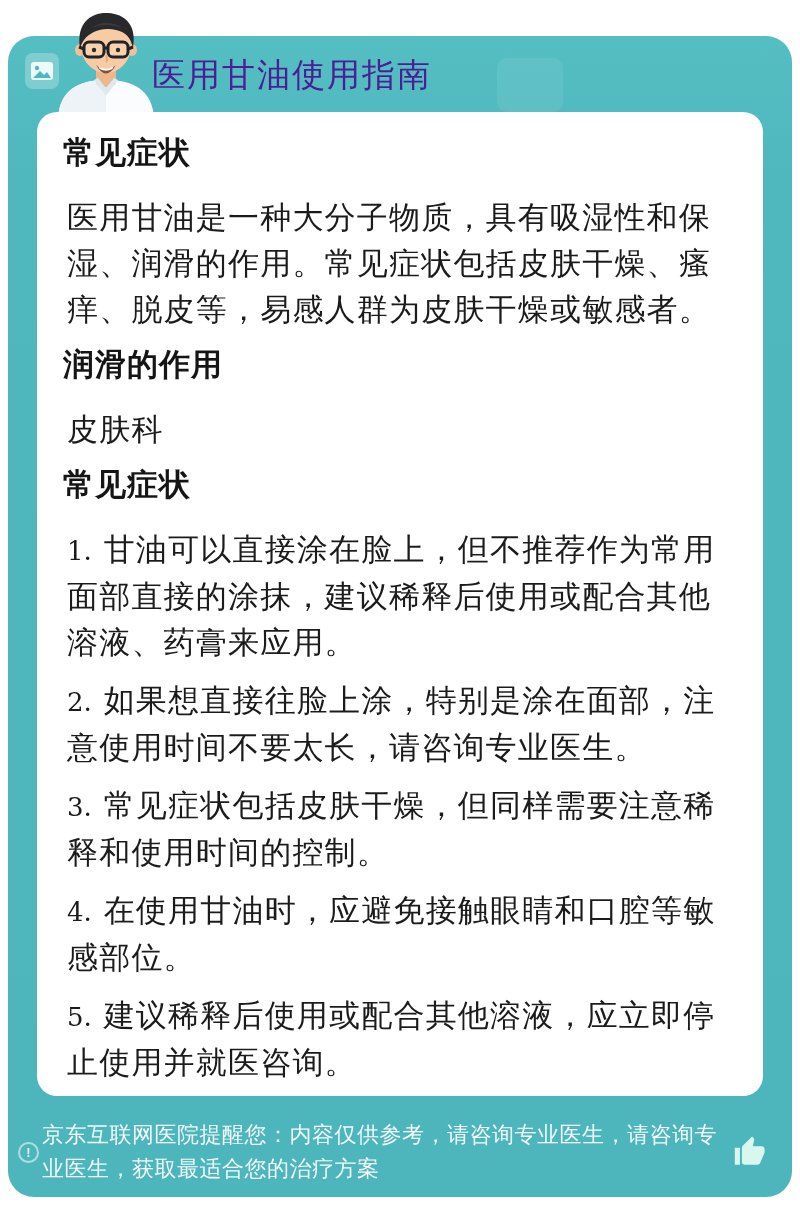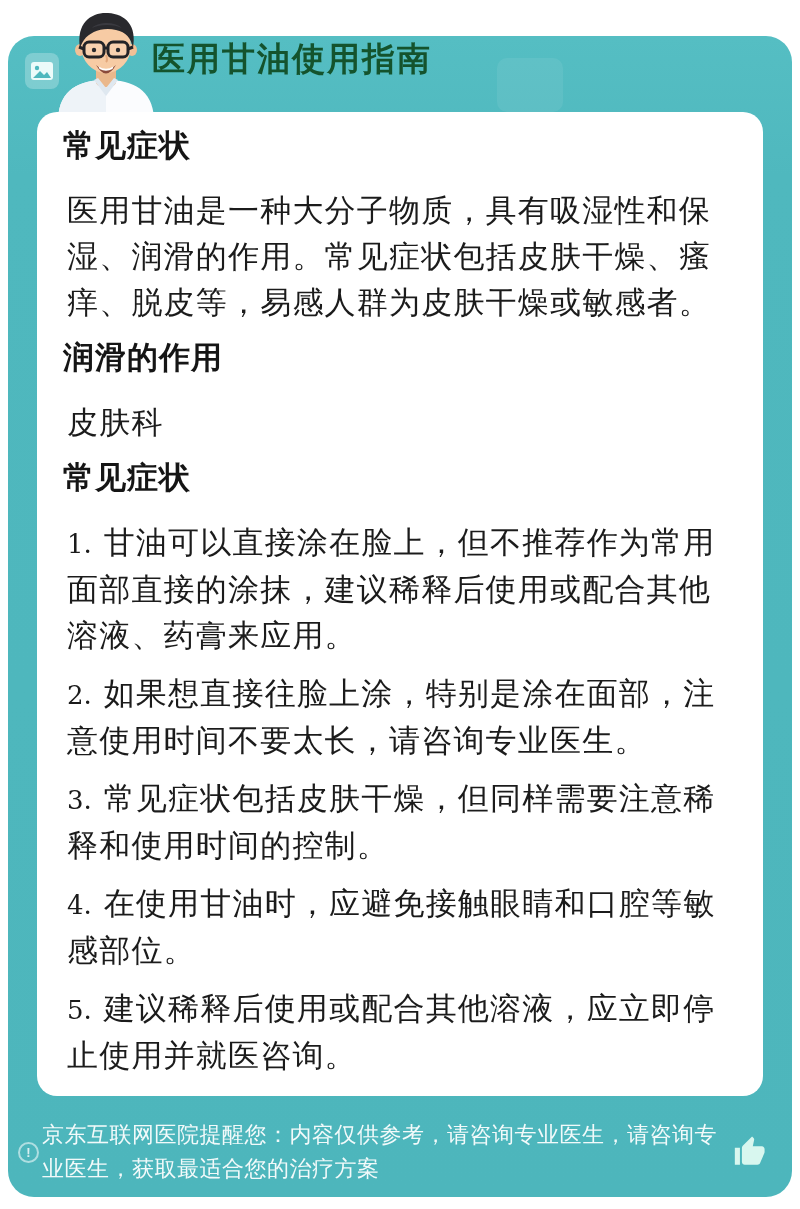--- a/index.html
+++ b/index.html
@@ -33,35 +33,35 @@
     z-index: 2;
   }
   .avatar {
     position: absolute;
     left: 44px; top: 8px;
     width: 124px; height: 110px;
     z-index: 3;
   }
   .title {
     position: absolute;
-    left: 152px; top: 39px;
+    left: 152px; top: 55px;
     z-index: 3;
     font-size: 33px;
-    font-weight: 700;
+    font-weight: 400;
     letter-spacing: 2px;
-    color: #14532d;
+    color: #4c1d95;
     line-height: 40px;
   }
   .card {
     position: absolute;
     left: 37px; top: 112px;
     width: 726px; height: 984px;
     background: #ffffff;
     border-radius: 20px;
-    padding: 14px 26px 0 26px;
+    padding: 21px 26px 0 26px;
     z-index: 4;
     overflow: hidden;
   }
   .card h2 {
     font-size: 31px;
     line-height: 40px;
     font-weight: 700;
     color: #151515;
     letter-spacing: 1px;
     margin: 12px 0 22px 0;

